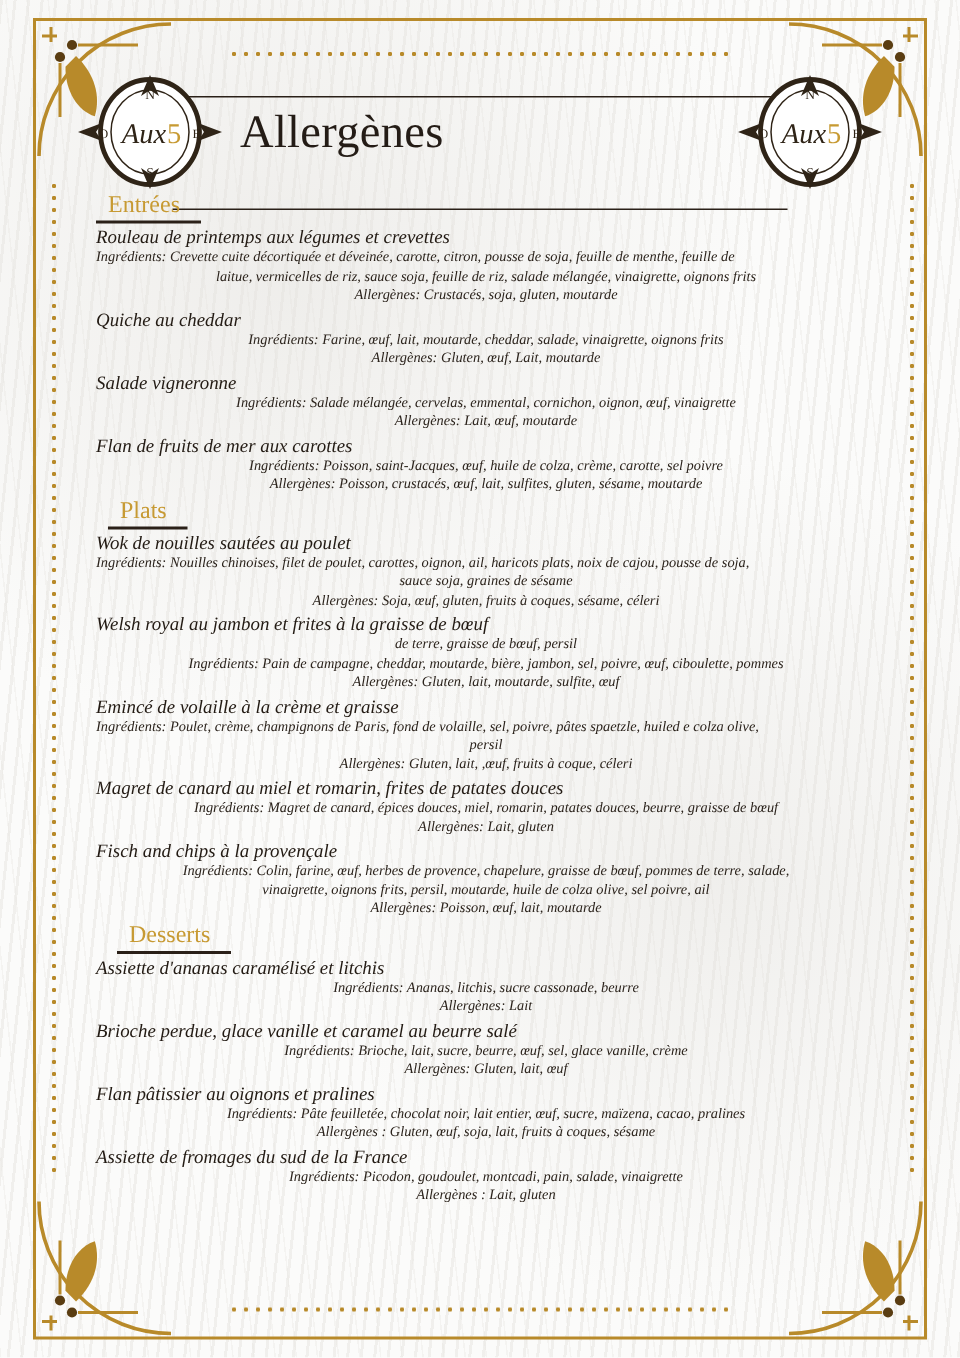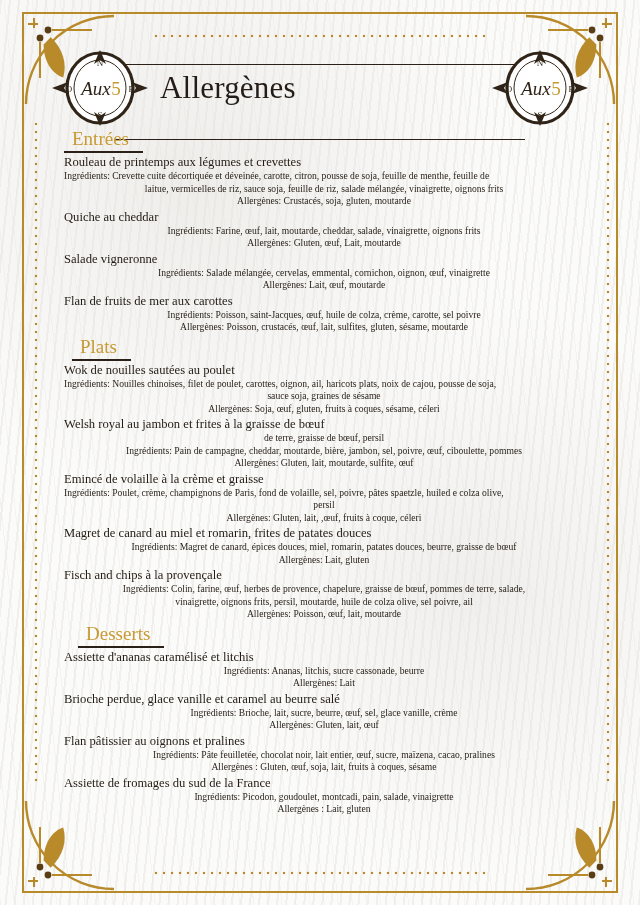--- a/index.html
+++ b/index.html
@@ -68,28 +68,28 @@
   .hrule-bot{top:115px;}
 
   
   .content{
     position:absolute;left:64px;right:56px;top:128px;bottom:32px;
   }
   .section{margin-bottom:2px;}
   .sec-head{
     display:inline-block;
     color:#c79a33;
-    font-size:19px;
+    font-size:16px;
     padding:0 14px 1px 8px;
     border-bottom:2px solid #2a2018;
     font-family:"Liberation Serif", serif;
   }
   .sec-head.indent1{margin-left:8px;font-family:Liberation Serif, serif;}
   .sec-head.indent2{margin-left:14px;}
-  .dish{margin-top:1px;}
+  .dish{margin-top:1px;font-style:italic;}
   .dish-name{
     color:#231b14;font-size:12.6px;line-height:1.28;
     white-space:nowrap;
   }
   .ing,.alg{
     color:#2b231c;font-size:9.6px;line-height:1.3;
   }
   .ing{}
   .alg{}
   .c{text-align:center;}

